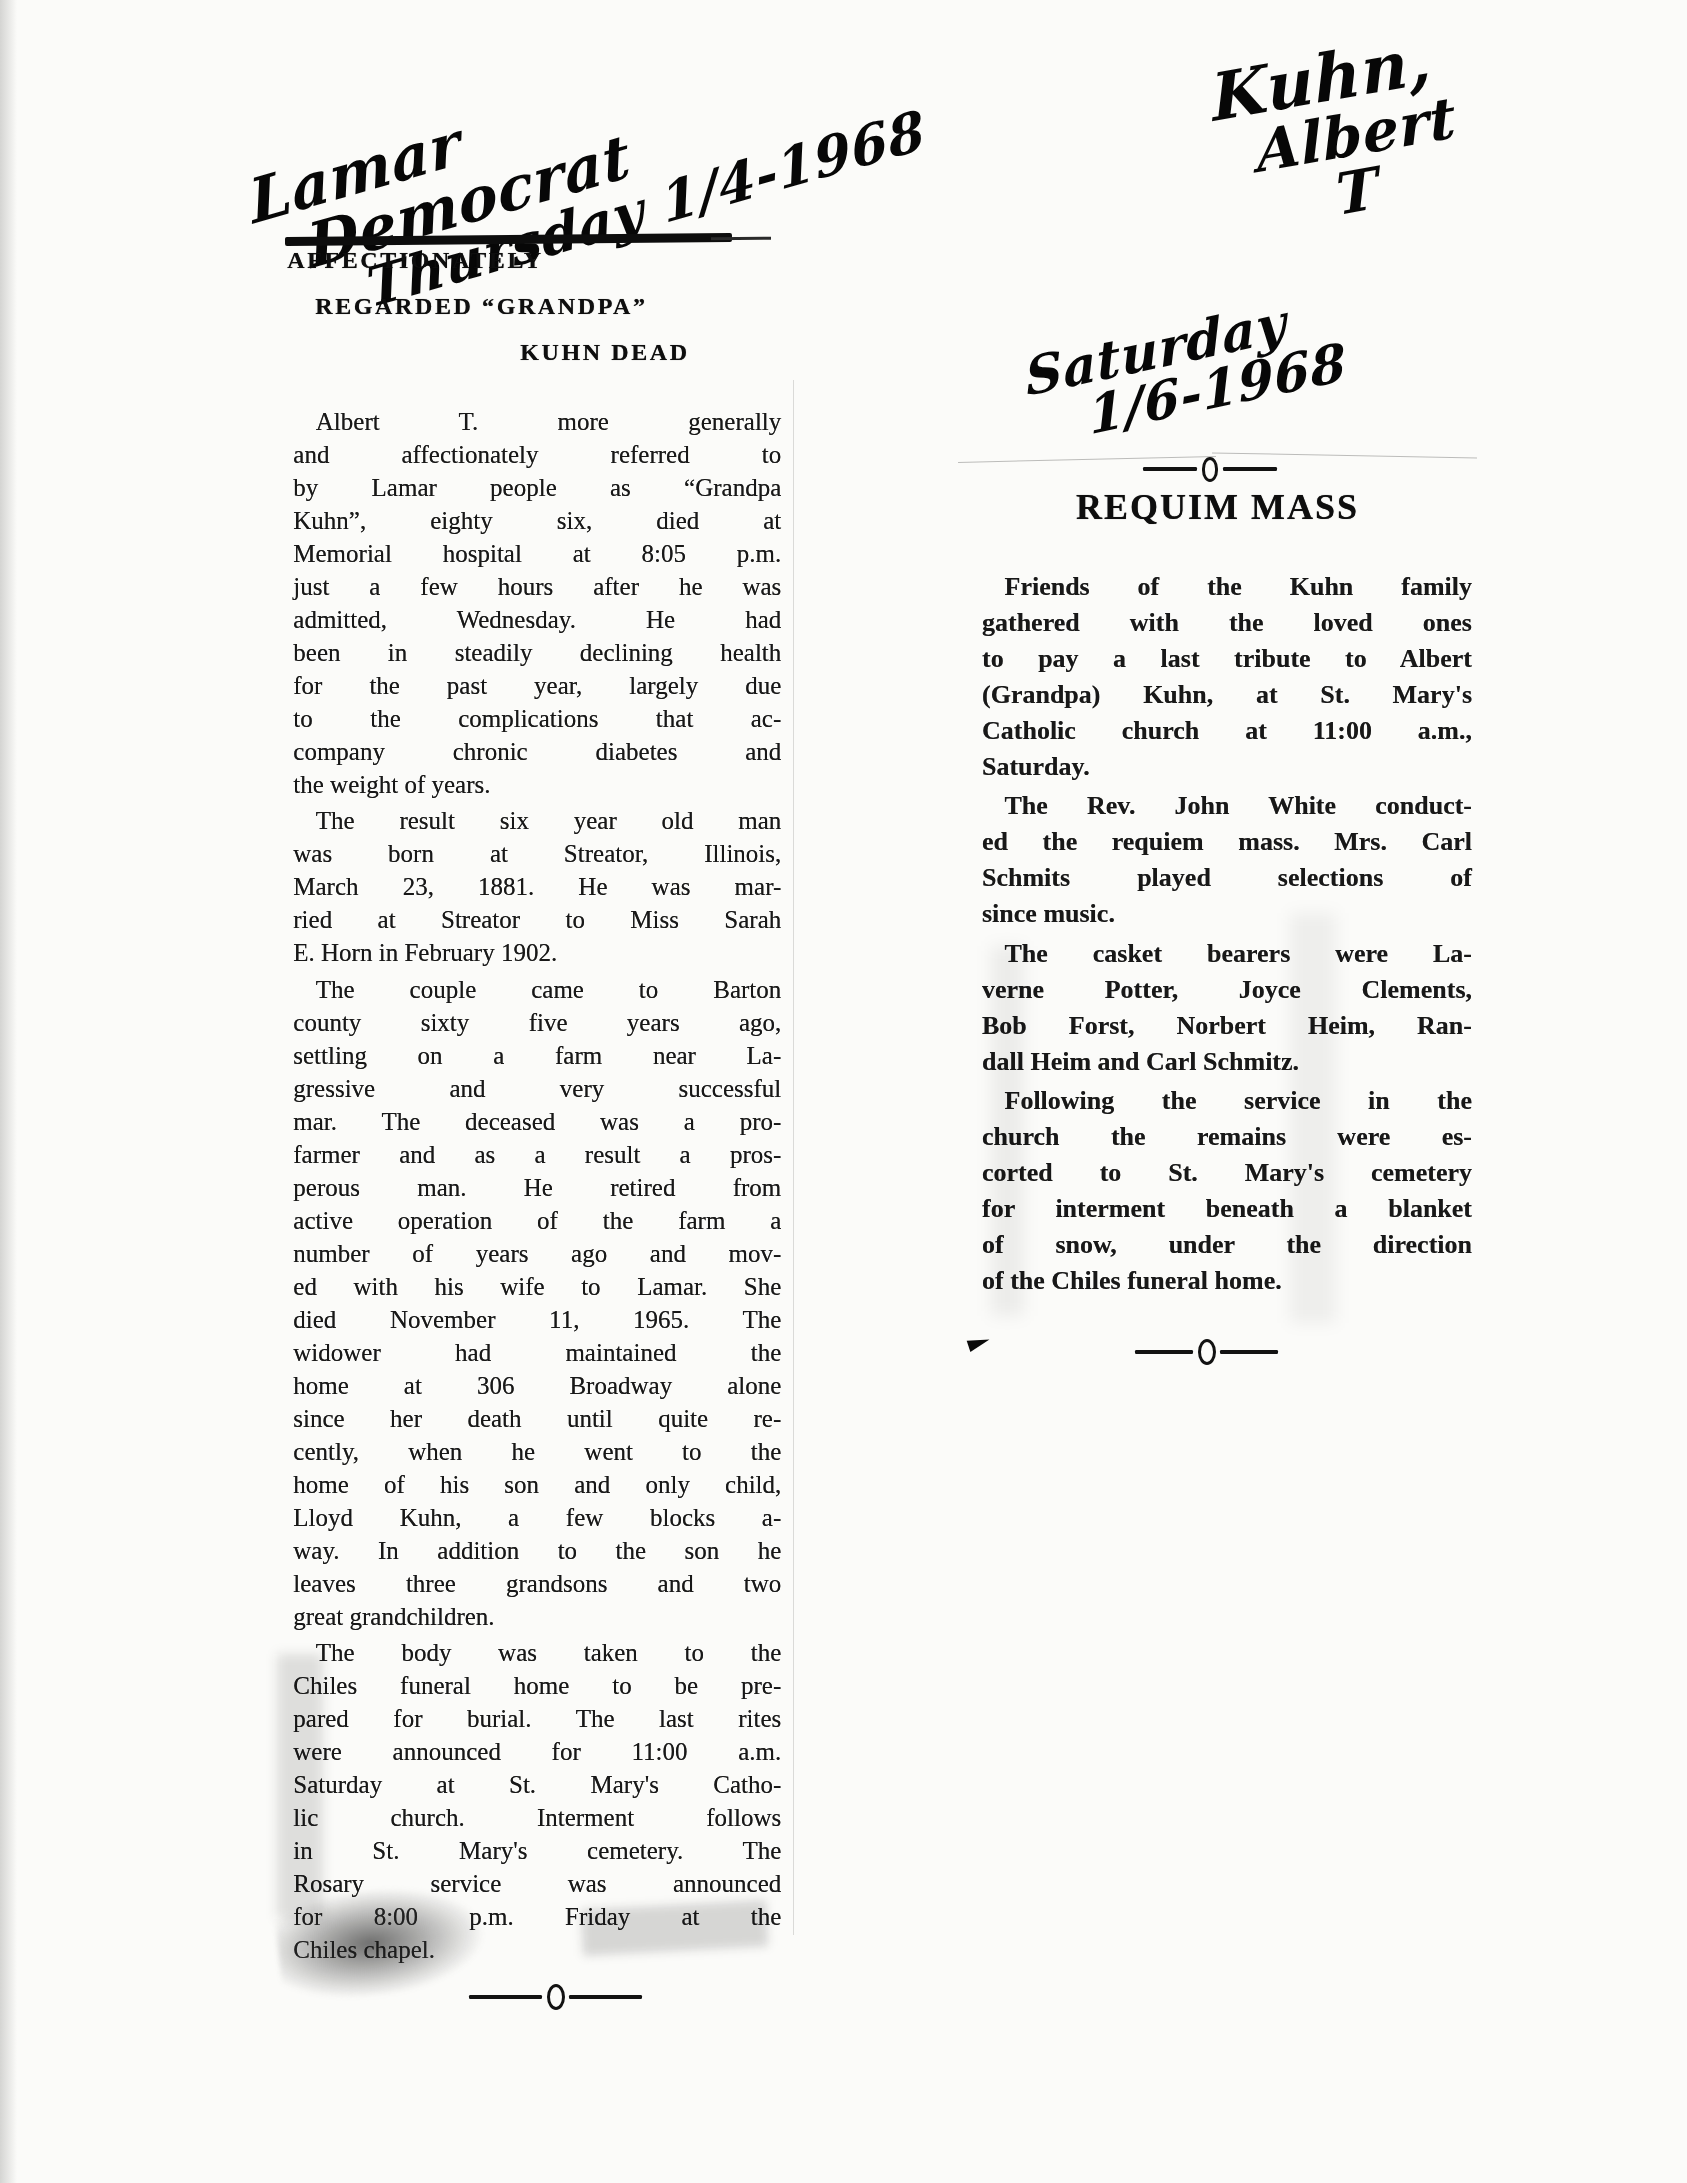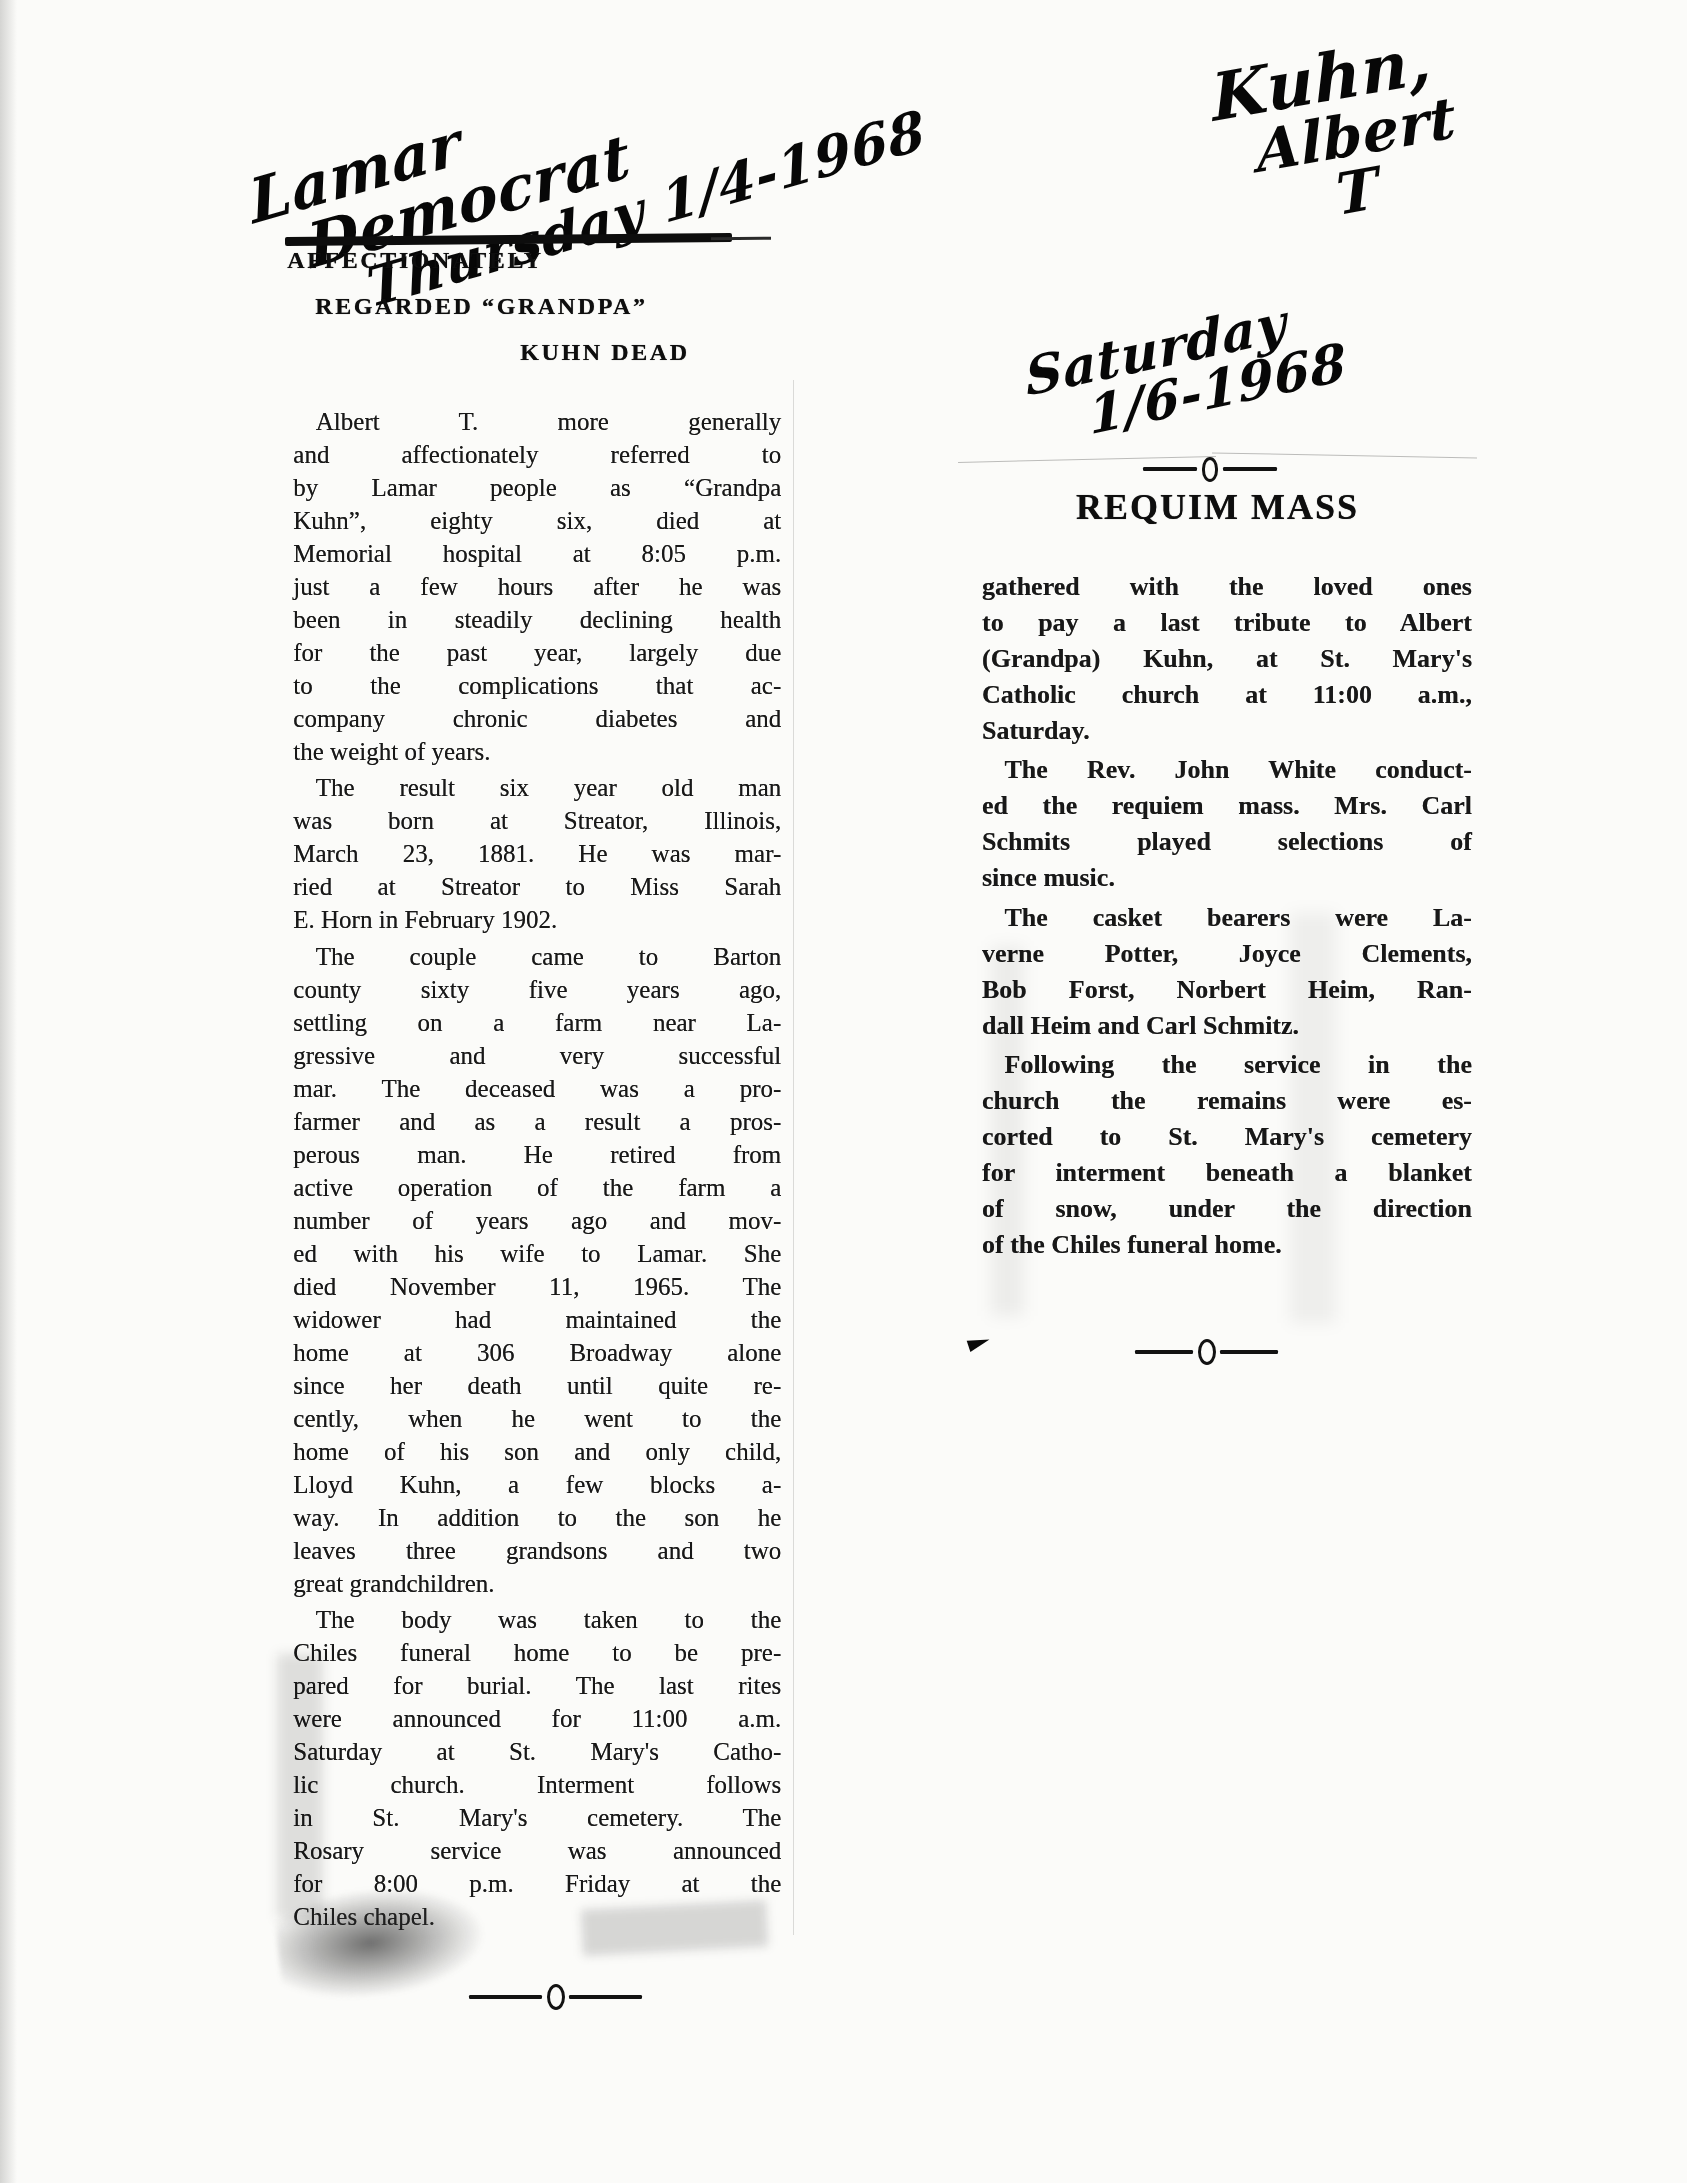--- a/index.html
+++ b/index.html
@@ -132,20 +132,21 @@
     </div>
 
     <div class="article-body body-left">
         <div class="para">
           <div class="newsline first">Albert T. more generally</div>
           <div class="newsline">and affectionately referred to</div>
           <div class="newsline">by Lamar people as “Grandpa</div>
           <div class="newsline">Kuhn”, eighty six, died at</div>
           <div class="newsline">Memorial hospital at 8:05 p.m.</div>
           <div class="newsline">just a few hours after he was</div>
+          <div class="newsline">admitted, Wednesday. He had</div>
           <div class="newsline">been in steadily declining health</div>
           <div class="newsline">for the past year, largely due</div>
           <div class="newsline">to the complications that ac-</div>
           <div class="newsline">company chronic diabetes and</div>
           <div class="newsline last">the weight of years.</div>
         </div>
         <div class="para">
           <div class="newsline first">The result six year old man</div>
           <div class="newsline">was born at Streator, Illinois,</div>
           <div class="newsline">March 23, 1881. He was mar-</div>
@@ -204,20 +205,21 @@
     <div class="o-divider div-right-top">
       <span class="bar"></span>
       <span class="ring"></span>
       <span class="bar"></span>
     </div>
 
     <div class="headline-right">REQUIM MASS</div>
 
     <div class="article-body body-right">
         <div class="para">
+          <div class="newsline first">Friends of the Kuhn family</div>
           <div class="newsline">gathered with the loved ones</div>
           <div class="newsline">to pay a last tribute to Albert</div>
           <div class="newsline">(Grandpa) Kuhn, at St. Mary's</div>
           <div class="newsline">Catholic church at 11:00 a.m.,</div>
           <div class="newsline last">Saturday.</div>
         </div>
         <div class="para">
           <div class="newsline first">The Rev. John White conduct-</div>
           <div class="newsline">ed the requiem mass. Mrs. Carl</div>
           <div class="newsline">Schmits played selections of</div>

